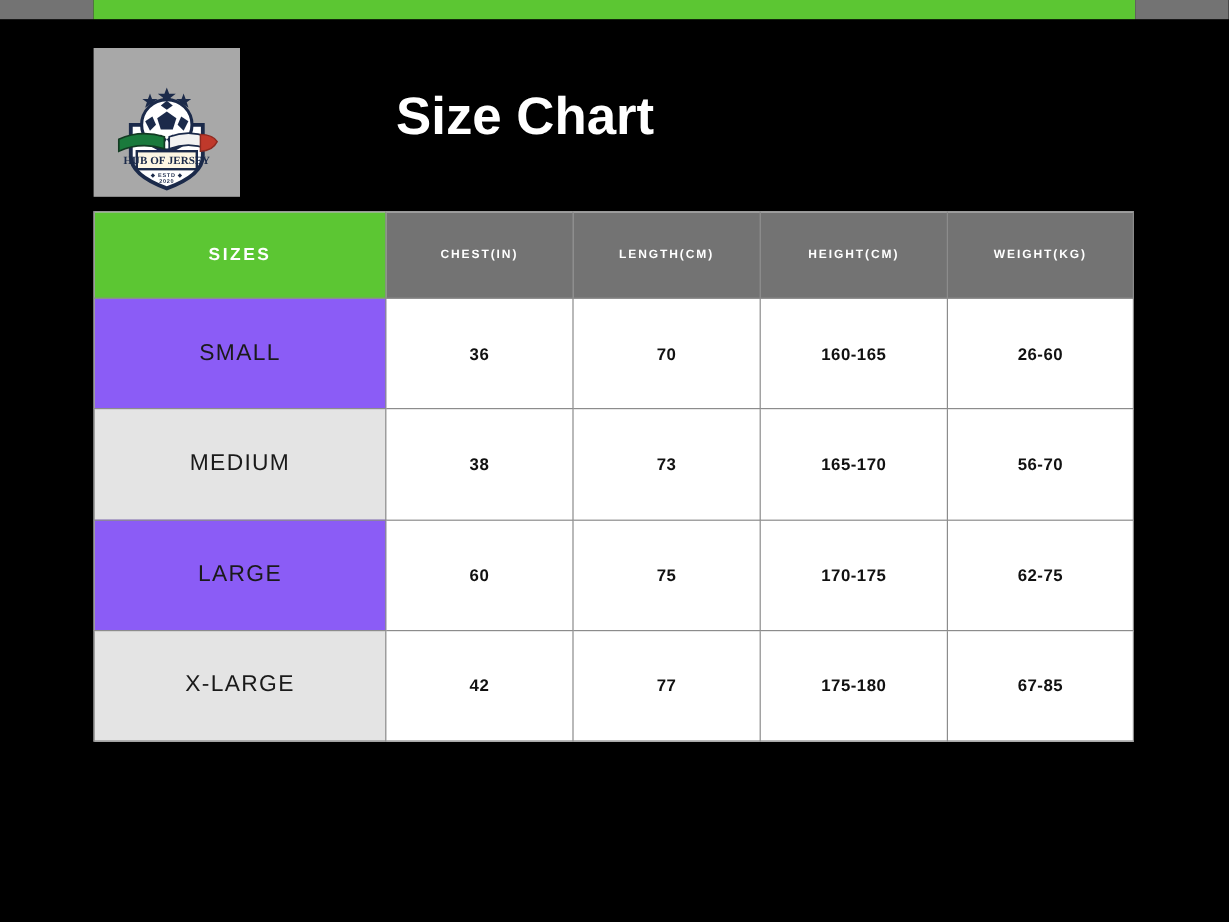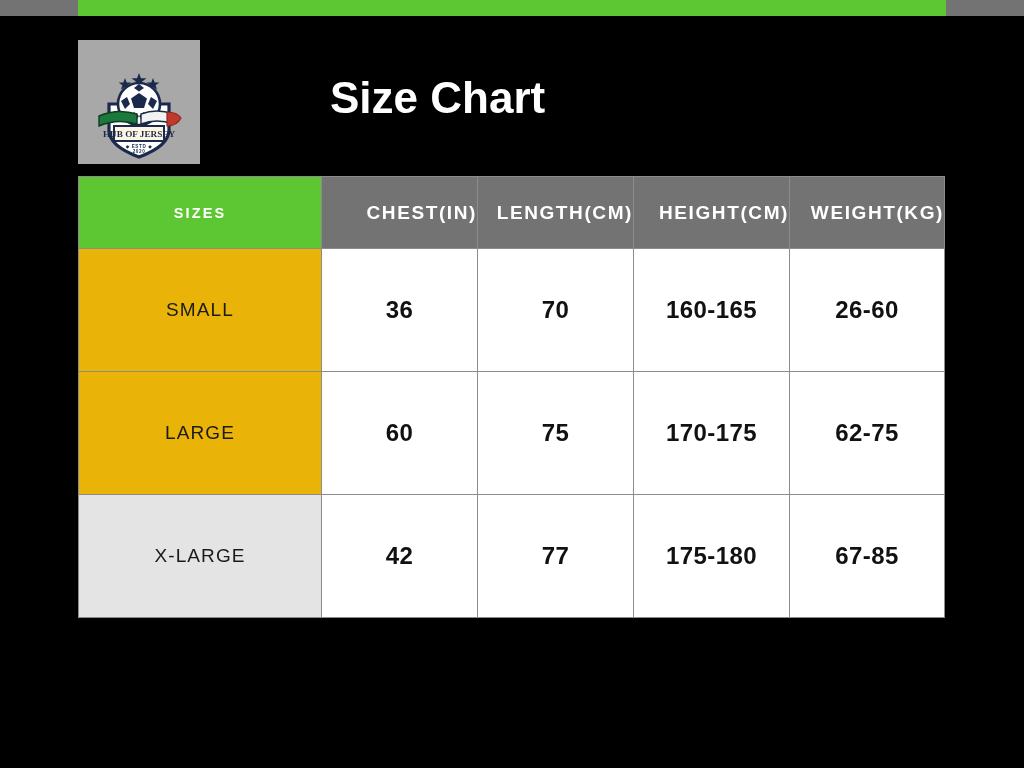--- a/index.html
+++ b/index.html
@@ -59,34 +59,34 @@
   }
   .chart-table thead th { height:72px; }
   .chart-table tbody td { height:74px; }
 
   th.h-sizes {
     background:#5cc633; color:#ffffff;
     font-size:14.5px; font-weight:700; letter-spacing:2.1px;
   }
   th.h-col {
     background:#737373; color:#ffffff;
-    font-size:19px; font-weight:700; letter-spacing:1.6px;text-align:right;
+    font-size:10px; font-weight:700; letter-spacing:1.6px;
   }
 
   td.cell-size {
     font-size:19px; font-weight:400; color:#1a1a1a;
     letter-spacing:1.1px;
   }
   td.cell-val {
-    font-size:24px; font-weight:700; color:#111111;
+    font-size:14px; font-weight:700; color:#111111;
     letter-spacing:0.4px;
     background:#ffffff;
   }
   tr.shaded td.cell-size { background:#e4e4e4; }
-  tr.plain  td.cell-size { background:#eab308; }
+  tr.plain  td.cell-size { background:#8b5cf6; }
 </style>
 </head>
 <body>
 
 <div id="stage">
 
   <div class="bar bar-top">
     <div class="seg-gray-l"></div>
     <div class="seg-green"></div>
     <div class="seg-gray-r"></div>
@@ -145,20 +145,27 @@
       </tr>
     </thead>
     <tbody id="table-body">
         <tr class="plain">
           <td class="cell-size">SMALL</td>
           <td class="cell-val">36</td>
           <td class="cell-val">70</td>
           <td class="cell-val">160-165</td>
           <td class="cell-val">26-60</td>
         </tr>
+        <tr class="shaded">
+          <td class="cell-size">MEDIUM</td>
+          <td class="cell-val">38</td>
+          <td class="cell-val">73</td>
+          <td class="cell-val">165-170</td>
+          <td class="cell-val">56-70</td>
+        </tr>
         <tr class="plain">
           <td class="cell-size">LARGE</td>
           <td class="cell-val">60</td>
           <td class="cell-val">75</td>
           <td class="cell-val">170-175</td>
           <td class="cell-val">62-75</td>
         </tr>
         <tr class="shaded">
           <td class="cell-size">X-LARGE</td>
           <td class="cell-val">42</td>

